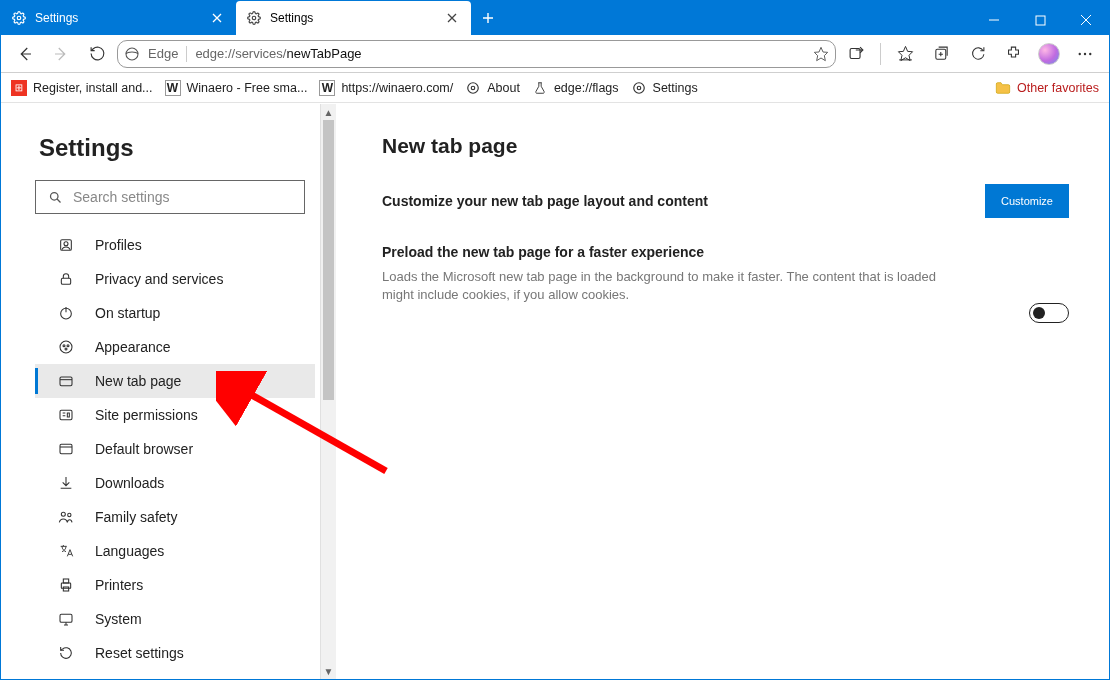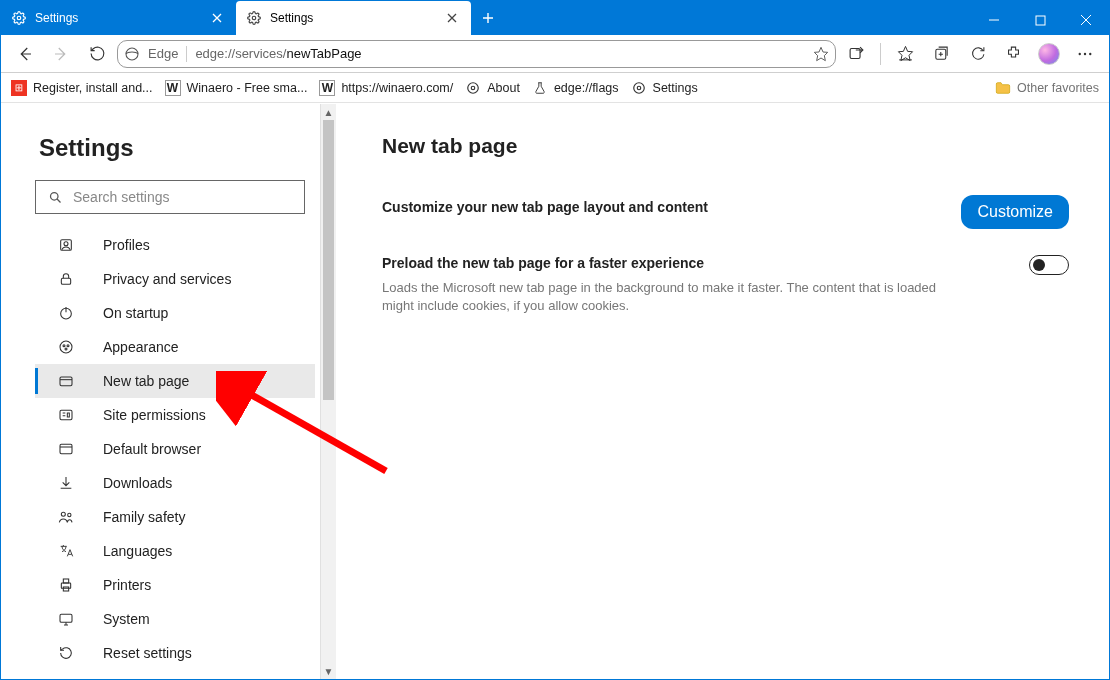--- a/index.html
+++ b/index.html
@@ -23,42 +23,42 @@
   .addr .edge-label{color:#666;}
   .addr .sep{width:1px;height:16px;background:#ccc;}
   .addr .url{color:#666;}
   .addr .url .leaf{color:#111;}
   .addr .star{margin-left:auto;color:#666;}
   
   .fav-bar { height:30px; display:flex; align-items:center; gap:12px; padding:0 10px; border-bottom:1px solid #e3e3e3; font-size:12.5px;}
   .fav-item { display:flex; align-items:center; gap:6px; color:#222; }
   .fav-item .ico{width:16px;height:16px;display:flex;align-items:center;justify-content:center;font-size:12px;}
   .fav-spacer{flex:1;}
-  .fav-folder{color:#737373;display:flex;align-items:center;gap:6px;}
+  .fav-folder{color:#b91c1c;display:flex;align-items:center;gap:6px;}
   .fav-folder .ico{color:#f5c147;}
   
   .content { position:absolute; top:103px; bottom:0; left:0; right:0; display:flex; background:#fff; }
   .sidebar { width:335px; padding:30px 0 0 34px; position:relative; }
   .sidebar h1 { font-size:24px; font-weight:600; margin:0 0 18px 4px; }
   .search-box { width:270px; height:34px; border:1px solid #666; display:flex; align-items:center; gap:10px; padding:0 12px; font-size:14px; color:#777;}
   .nav { margin-top:14px; width:280px; }
-  .nav-item { height:34px; display:flex; align-items:center; gap:28px; padding-left:22px; font-size:14px; color:#222; position:relative;}
+  .nav-item { height:34px; display:flex; align-items:center; gap:20px; padding-left:22px; font-size:14px; color:#222; position:relative;}
   .nav-item .ico{width:18px;height:18px;display:flex;align-items:center;justify-content:center;color:#333;}
   .nav-item.active { background:#e9e9e9; }
   .nav-item.active::before { content:""; position:absolute; left:0; top:4px; bottom:4px; width:3px; background:#0078d4;}
   .vscroll { position:absolute; right:0; top:0; bottom:0; width:16px; background:#f1f1f1; border-left:1px solid #e0e0e0;}
   .vscroll .thumb{position:absolute; left:2px; right:2px; top:16px; height:280px; background:#c4c4c4;}
   .vscroll .arrow{position:absolute;left:0;right:0;height:16px;display:flex;align-items:center;justify-content:center;color:#666;font-size:10px;}
   .vscroll .arrow.up{top:0;} .vscroll .arrow.down{bottom:0;}
   .main { flex:1; padding:30px 40px 0 46px; position:relative; }
   .main h2 { font-size:21px; font-weight:600; margin:0 0 26px 0;}
   .row { display:flex; align-items:center; }
   .row .label { font-size:14px; font-weight:600; }
-  .cust-btn { margin-left:auto; background:#0078d4; color:#fff; border:none; height:34px; padding:0 16px; font-size:16px; border-radius:12px;margin-top:11px;}
-  .subrow { margin-top:26px; display:flex; align-items:flex-start; }
+  .cust-btn { margin-left:auto; background:#0078d4; color:#fff; border:none; height:34px; padding:0 16px; font-size:11px; border-radius:0;}
+  .subrow { margin-top:26px; display:flex; align-items:flex-start;flex-direction:column; }
   .subrow .texts{max-width:560px;}
   .subrow .label{font-weight:600;font-size:14px;}
   .subrow .desc{font-size:13px;color:#777;margin-top:8px; line-height:1.35;}
   .toggle { margin-left:auto; width:40px; height:20px; border:1px solid #222; border-radius:20px; position:relative; background:#fff;}
   .toggle .knob{position:absolute; left:3px; top:3px; width:12px; height:12px; border-radius:50%; background:#222;}
   
   .arrow-anno{position:absolute; pointer-events:none;}
   svg{display:block;}
   .avatar{width:22px;height:22px;border-radius:50%;background:radial-gradient(circle at 30% 30%,#ffb8e6,#c06be0 55%, #6f8fe8);border:1px solid #ccc;}
 </style>

